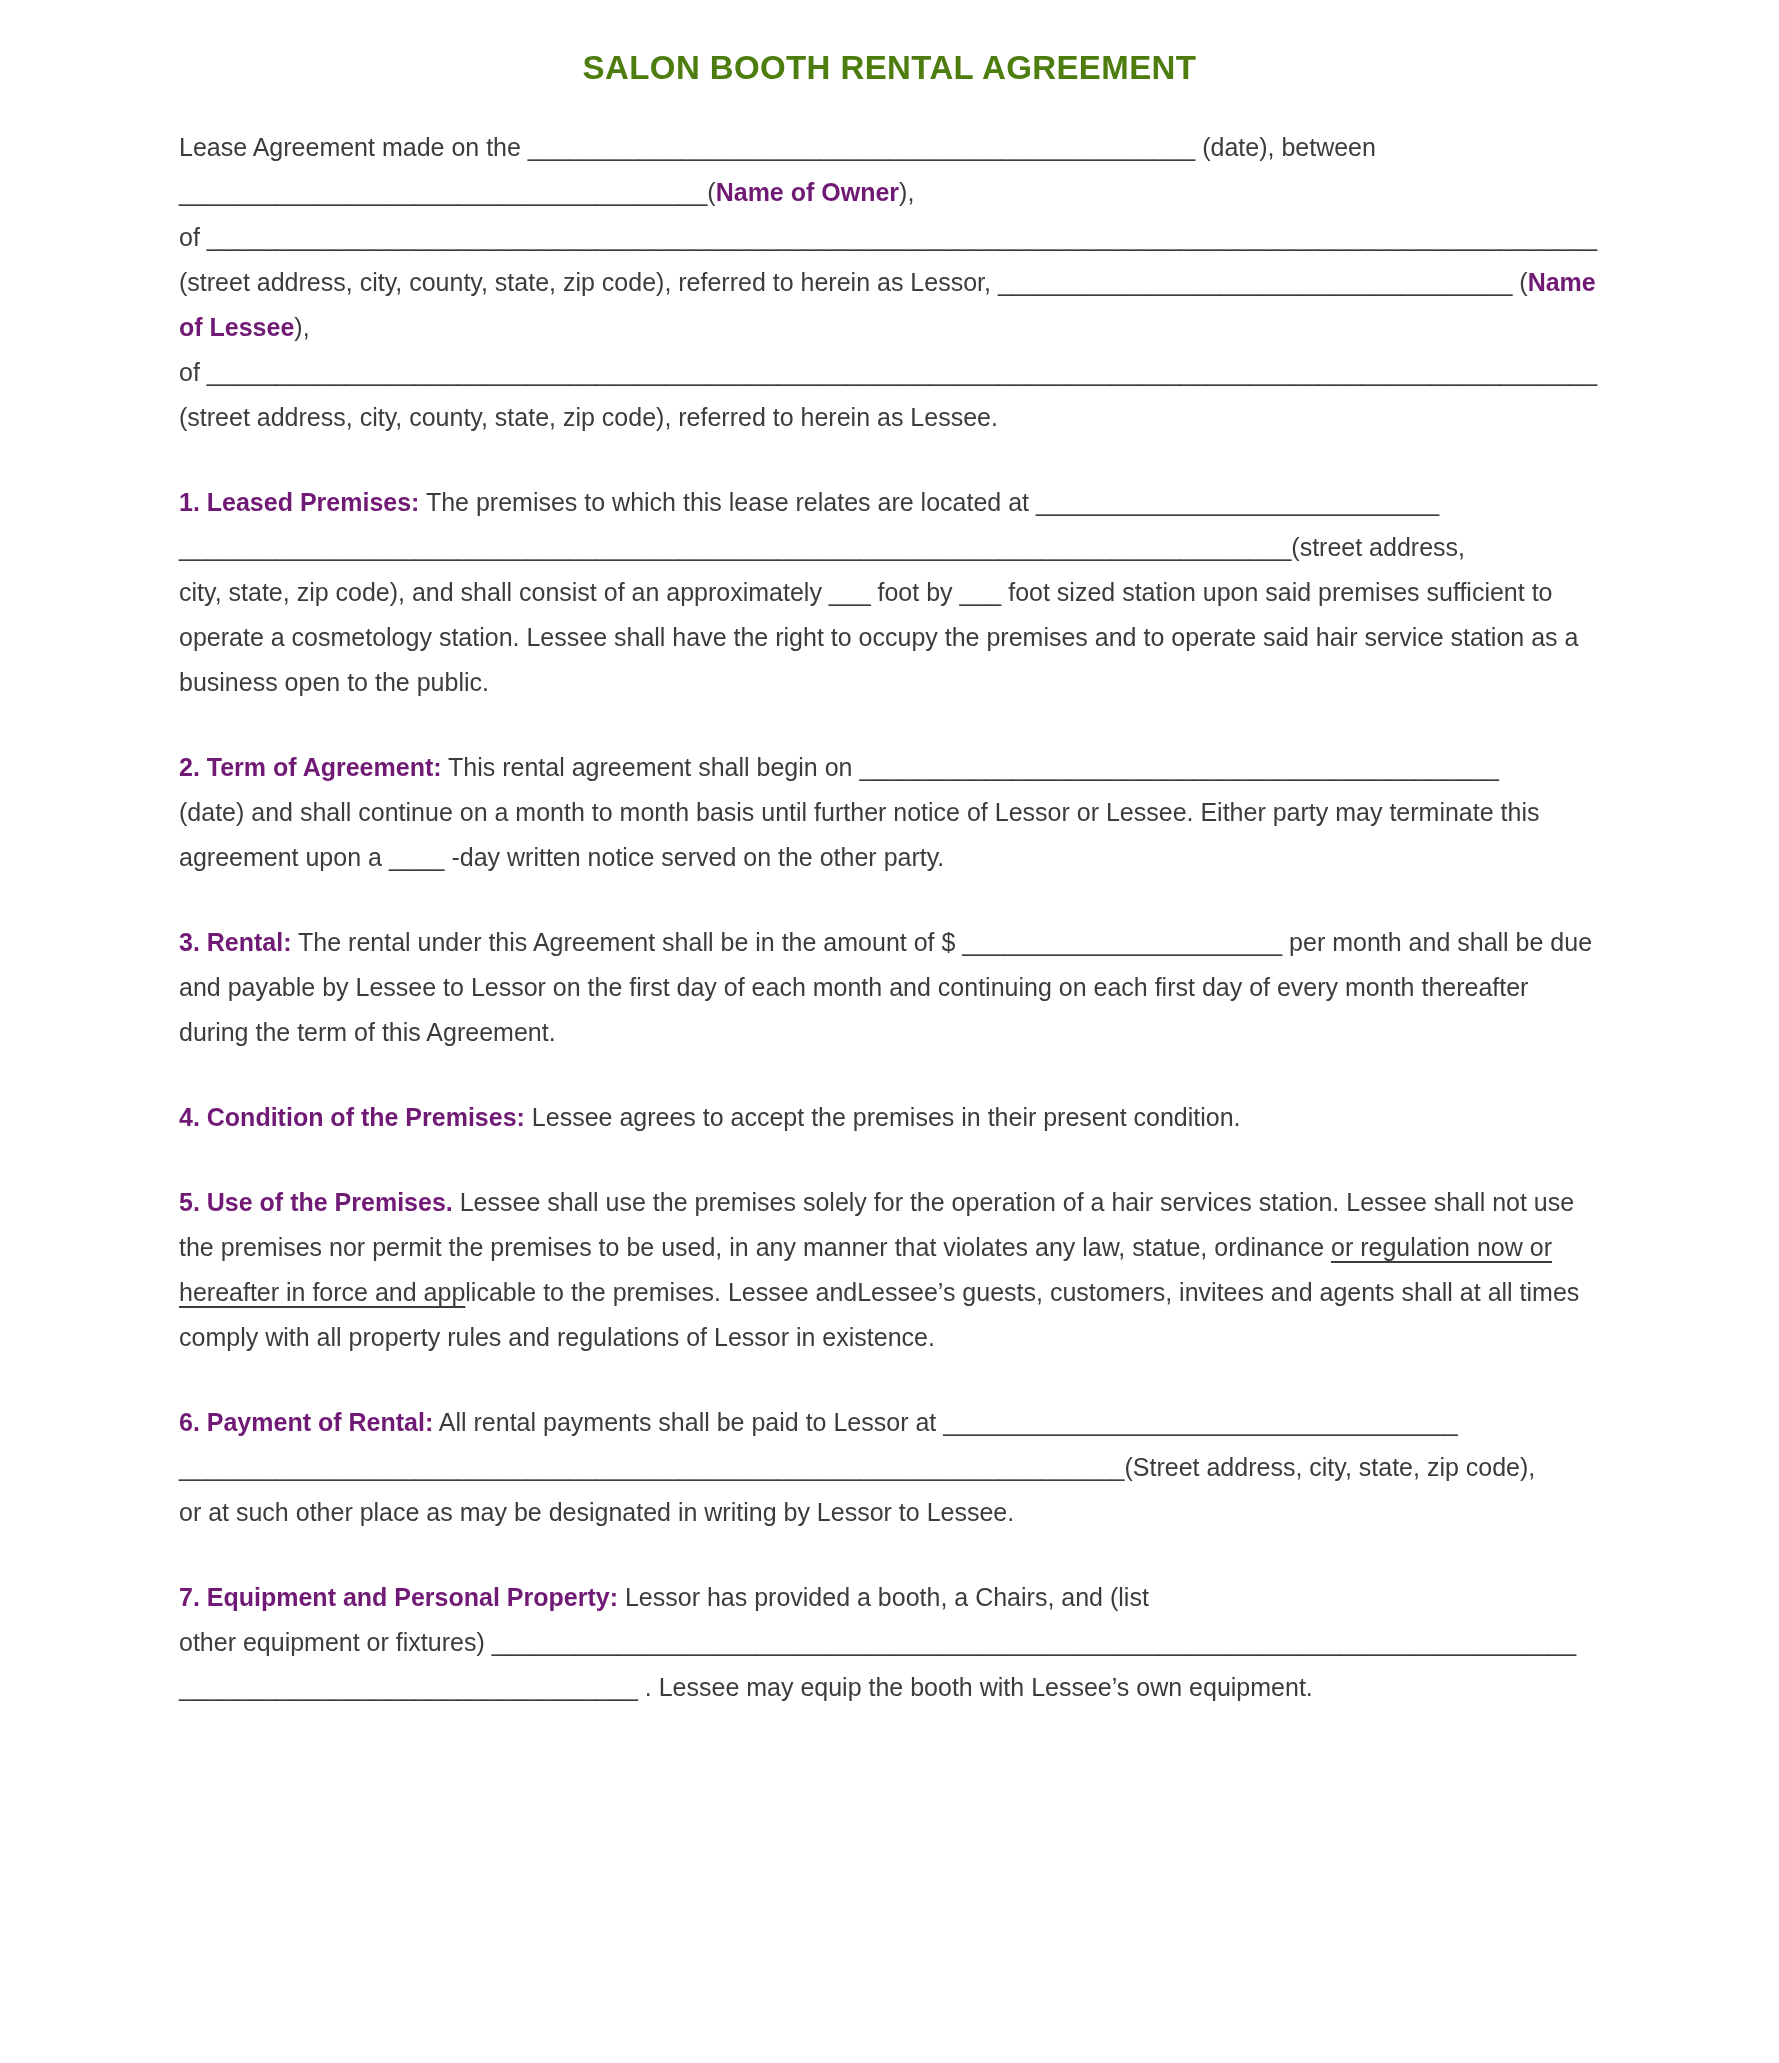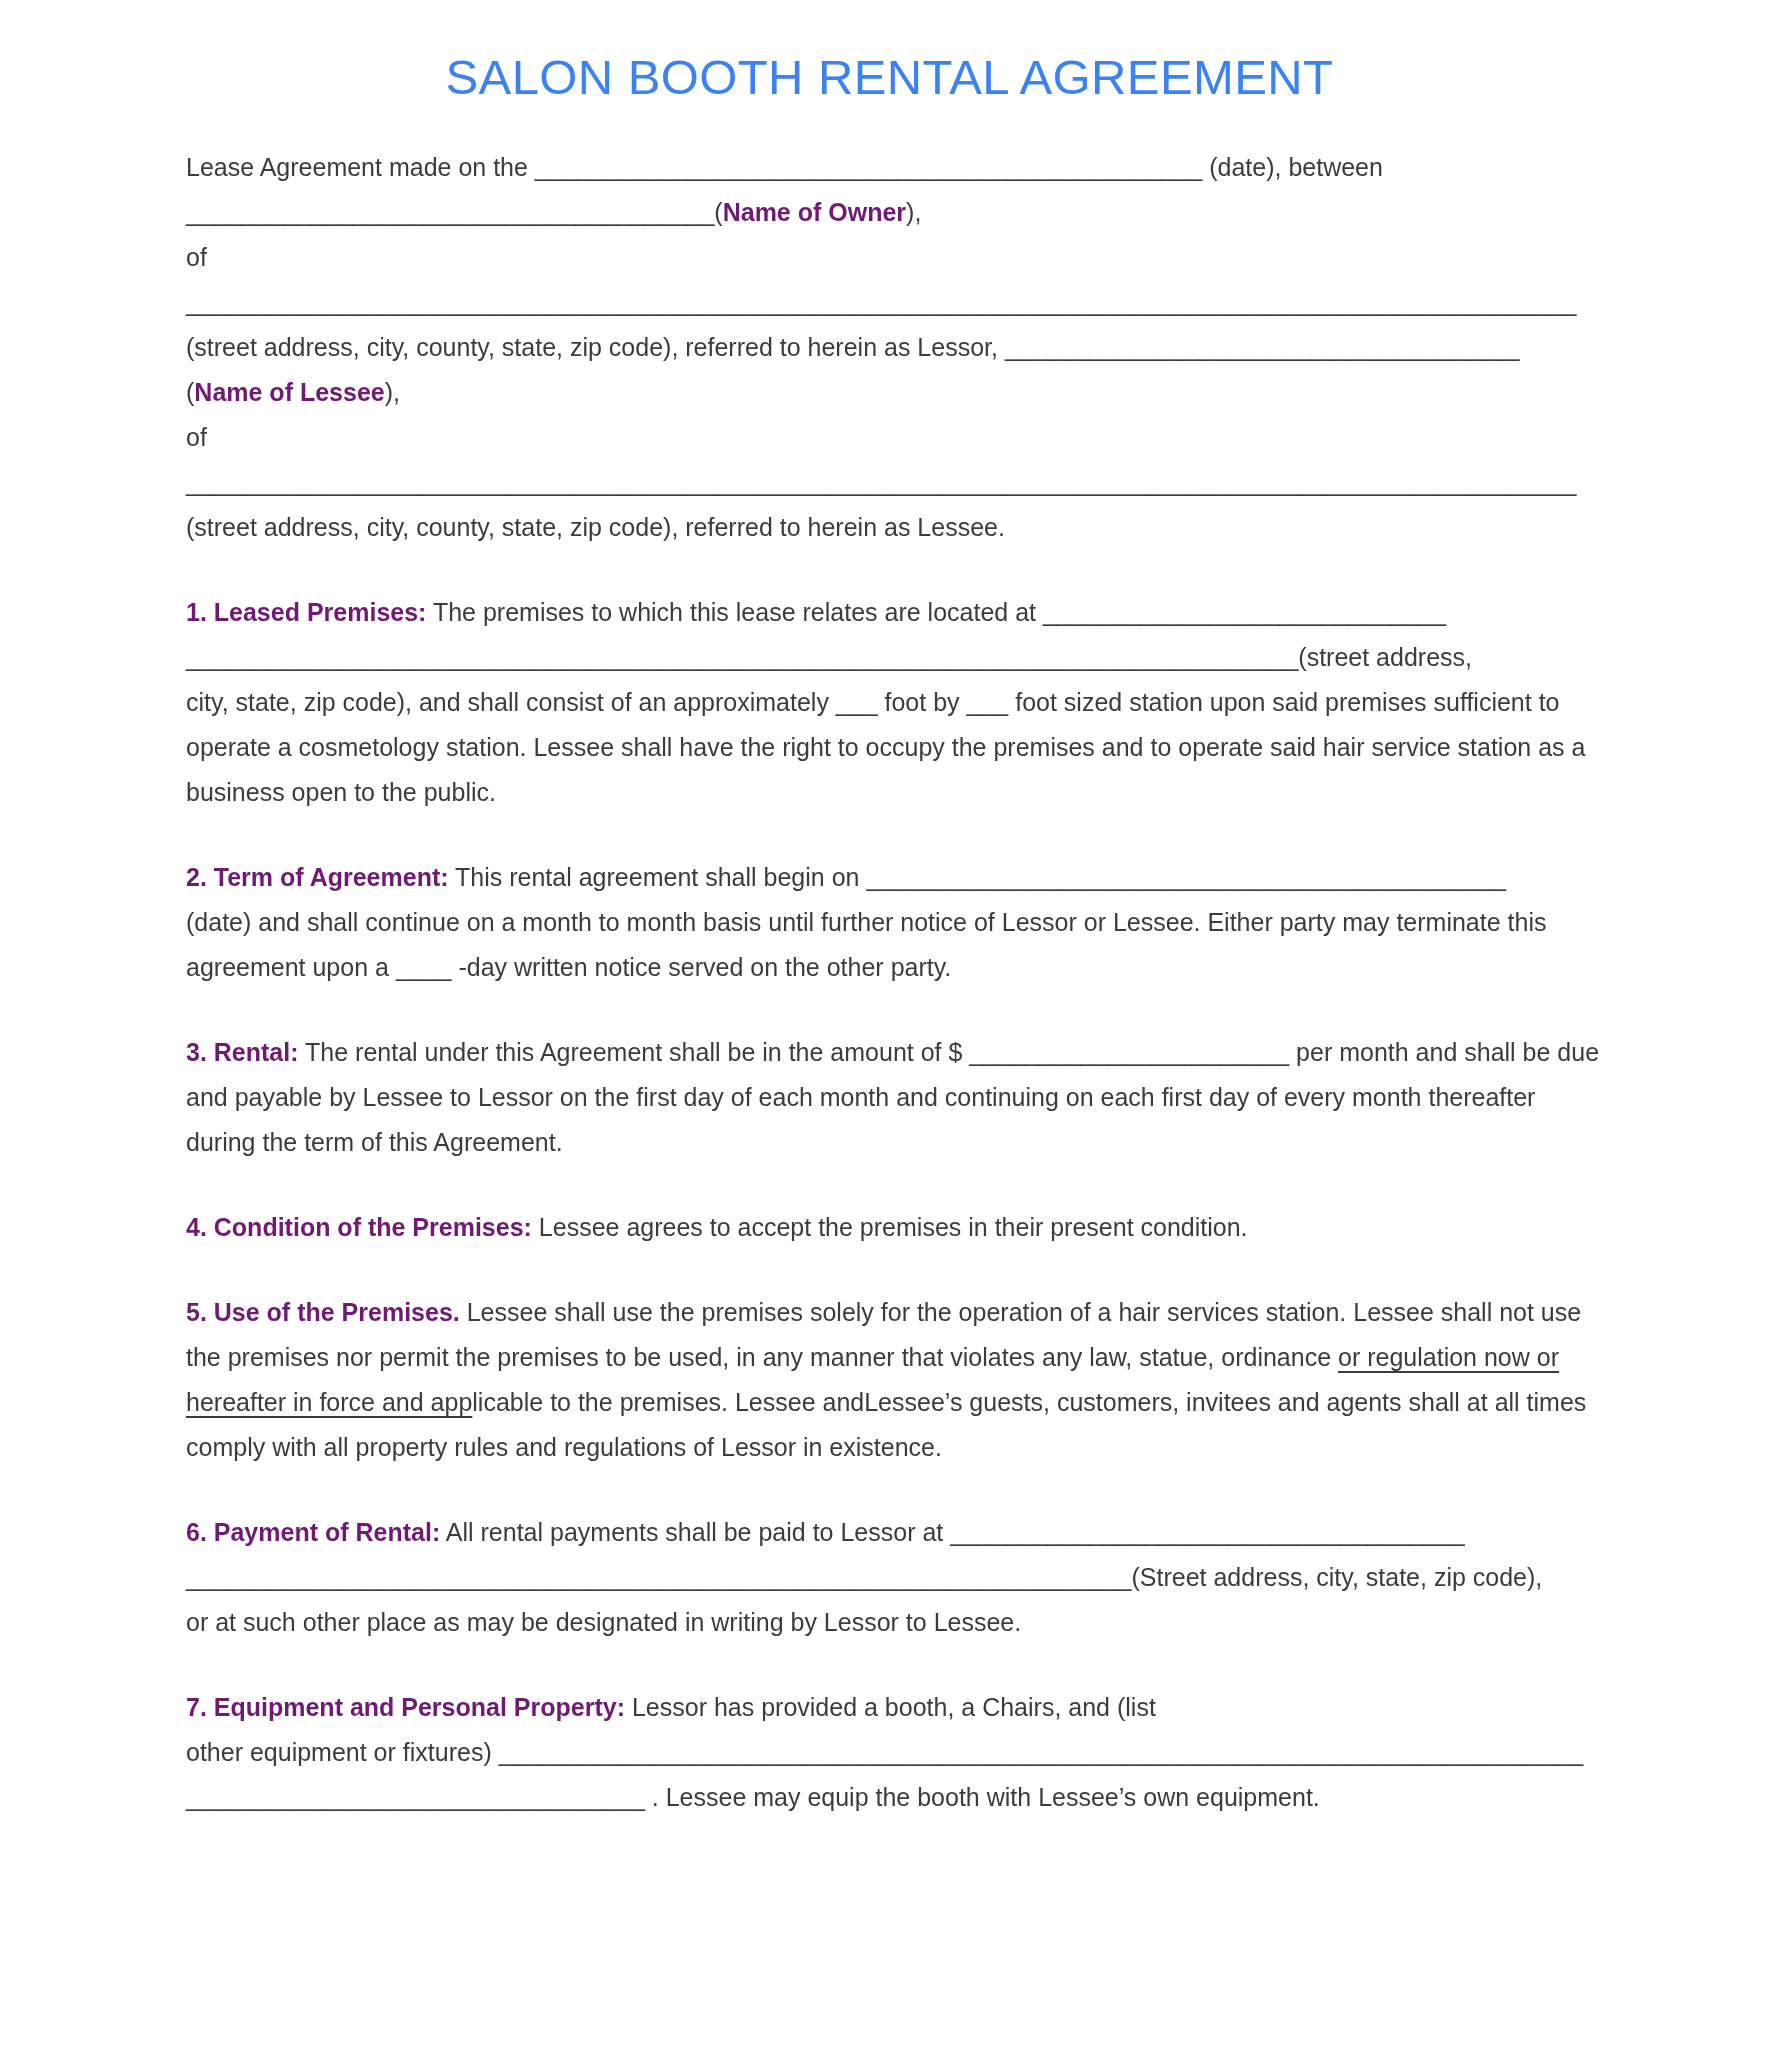--- a/index.html
+++ b/index.html
@@ -9,29 +9,29 @@
     min-height: 2064px;
     margin: 0 auto;
     padding: 47px 177px 64px 177px;
     background: #ffffff;
     font-family: "Liberation Sans", "DejaVu Sans", sans-serif;
     font-size: 25px;
     line-height: 45px;
     color: #3c3c3c;
   }
   .title {
-    font-size: 49px;
+    font-size: 33px;
     line-height: 1.25;
-    font-weight: 400;
+    font-weight: 700;
     text-align: center;
-    color: #3b82f6;
+    color: #4d7c0f;
     letter-spacing: 0.4px;
     margin: 0 0 37px 0;
   }
-  .para { margin: 0 0 40px 9px; }
+  .para { margin: 0 0 40px 2px; }
   .para:last-child { margin-bottom: 0; }
   b { font-weight: 700; color: #701a75; }
   .center { text-align: center; }
   .blank { white-space: nowrap; color: #3c3c3c; }
   .u { text-decoration: underline; text-underline-offset: 4.8px; }
 </style>
 </head>
 <body>
 
 <div class="page">

